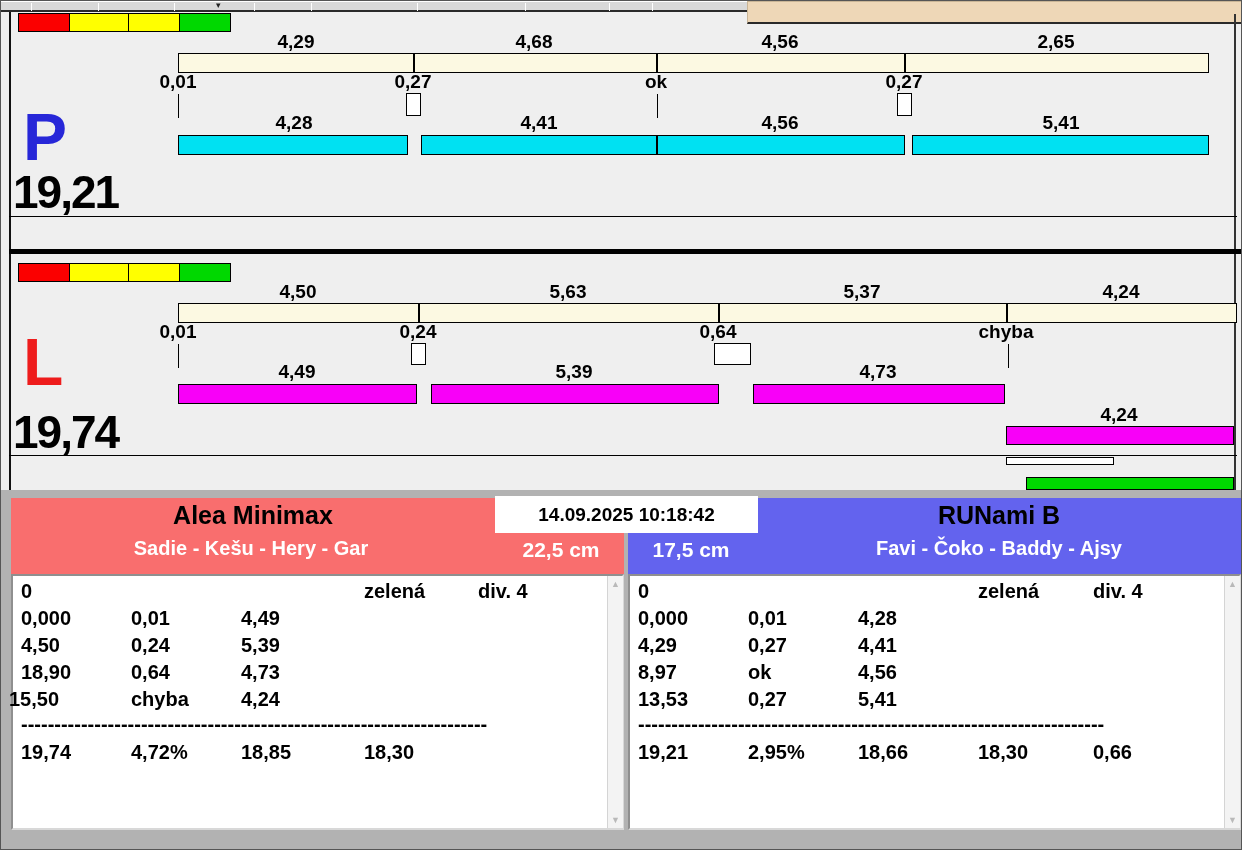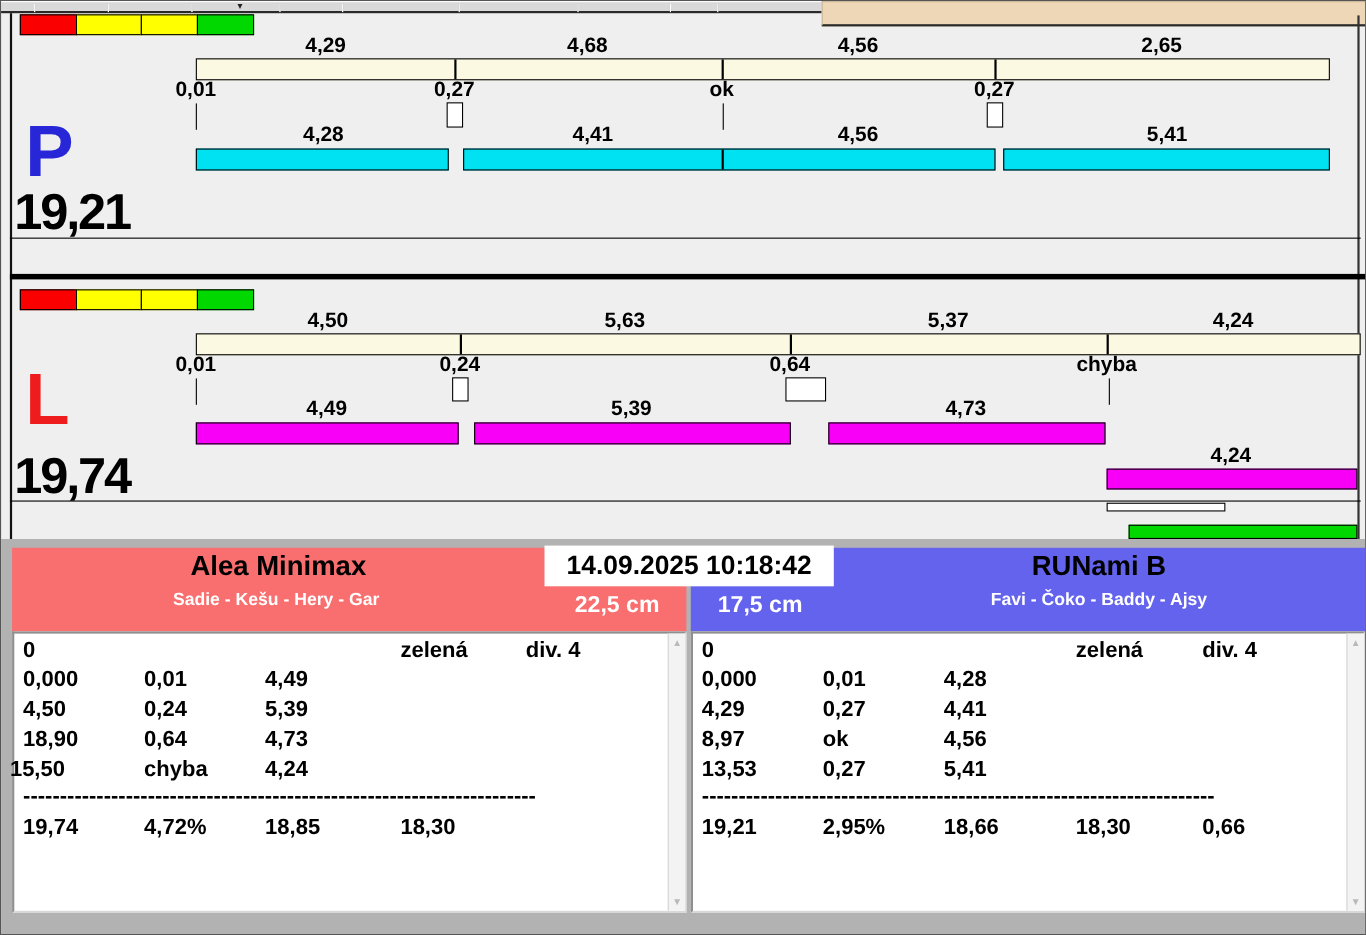--- a/index.html
+++ b/index.html
@@ -35,24 +35,24 @@
   .big-letter { position:absolute; font-weight:bold; font-size:66px; line-height:1; }
   .lane-total { position:absolute; font-weight:bold; font-size:46px; letter-spacing:-2px; line-height:1; color:#000; }
   .hline { position:absolute; height:1px; background:#000; }
   .thick-sep { left:8px; top:248px; width:1234px; height:5px; background:#000; }
   .gray-zone { left:0; top:489px; width:1242px; height:361px; background:#b2b2b2; }
   
   .card-header { position:absolute; top:497px; height:76px; }
   .card-header.redhdr { background:#f96e6e; }
   .card-header.bluehdr { background:#6363ee; }
   .card-title { position:absolute; font-size:25px; font-weight:bold; color:#000; text-align:center; white-space:nowrap; }
-  .card-sub { position:absolute; font-size:16px; font-weight:bold; color:#fff; text-align:center; white-space:nowrap; }
+  .card-sub { position:absolute; font-size:20px; font-weight:bold; color:#fff; text-align:center; white-space:nowrap; }
   .cm-lbl { position:absolute; font-size:21px; font-weight:bold; color:#fff; text-align:center; white-space:nowrap; }
   .stamp { left:494px; top:495px; width:263px; height:37px; background:#fff; color:#000;
-           font-size:24px; font-weight:bold; text-align:center; line-height:37px; white-space:nowrap; z-index:5; }
+           font-size:19px; font-weight:bold; text-align:center; line-height:37px; white-space:nowrap; z-index:5; }
   .list { position:absolute; top:573px; height:256px; background:#fff;
           border:2px solid; border-color:#8f8f8f #d8d8d8 #d8d8d8 #8f8f8f; }
   .cell { position:absolute; font-size:20px; font-weight:bold; color:#000; white-space:nowrap; line-height:22px; }
   .dashes { position:absolute; font-size:20px; font-weight:bold; color:#000; white-space:nowrap; overflow:hidden; width:473px; line-height:22px; }
   .sbar { position:absolute; top:575px; width:16px; height:252px; background:#f3f3f3; border-left:1px solid #d4d4d4; }
   .s-arrow { position:absolute; left:0; width:100%; text-align:center; font-size:9px; color:#b9b9b9; }
 </style>
 </head>
 <body>
 

